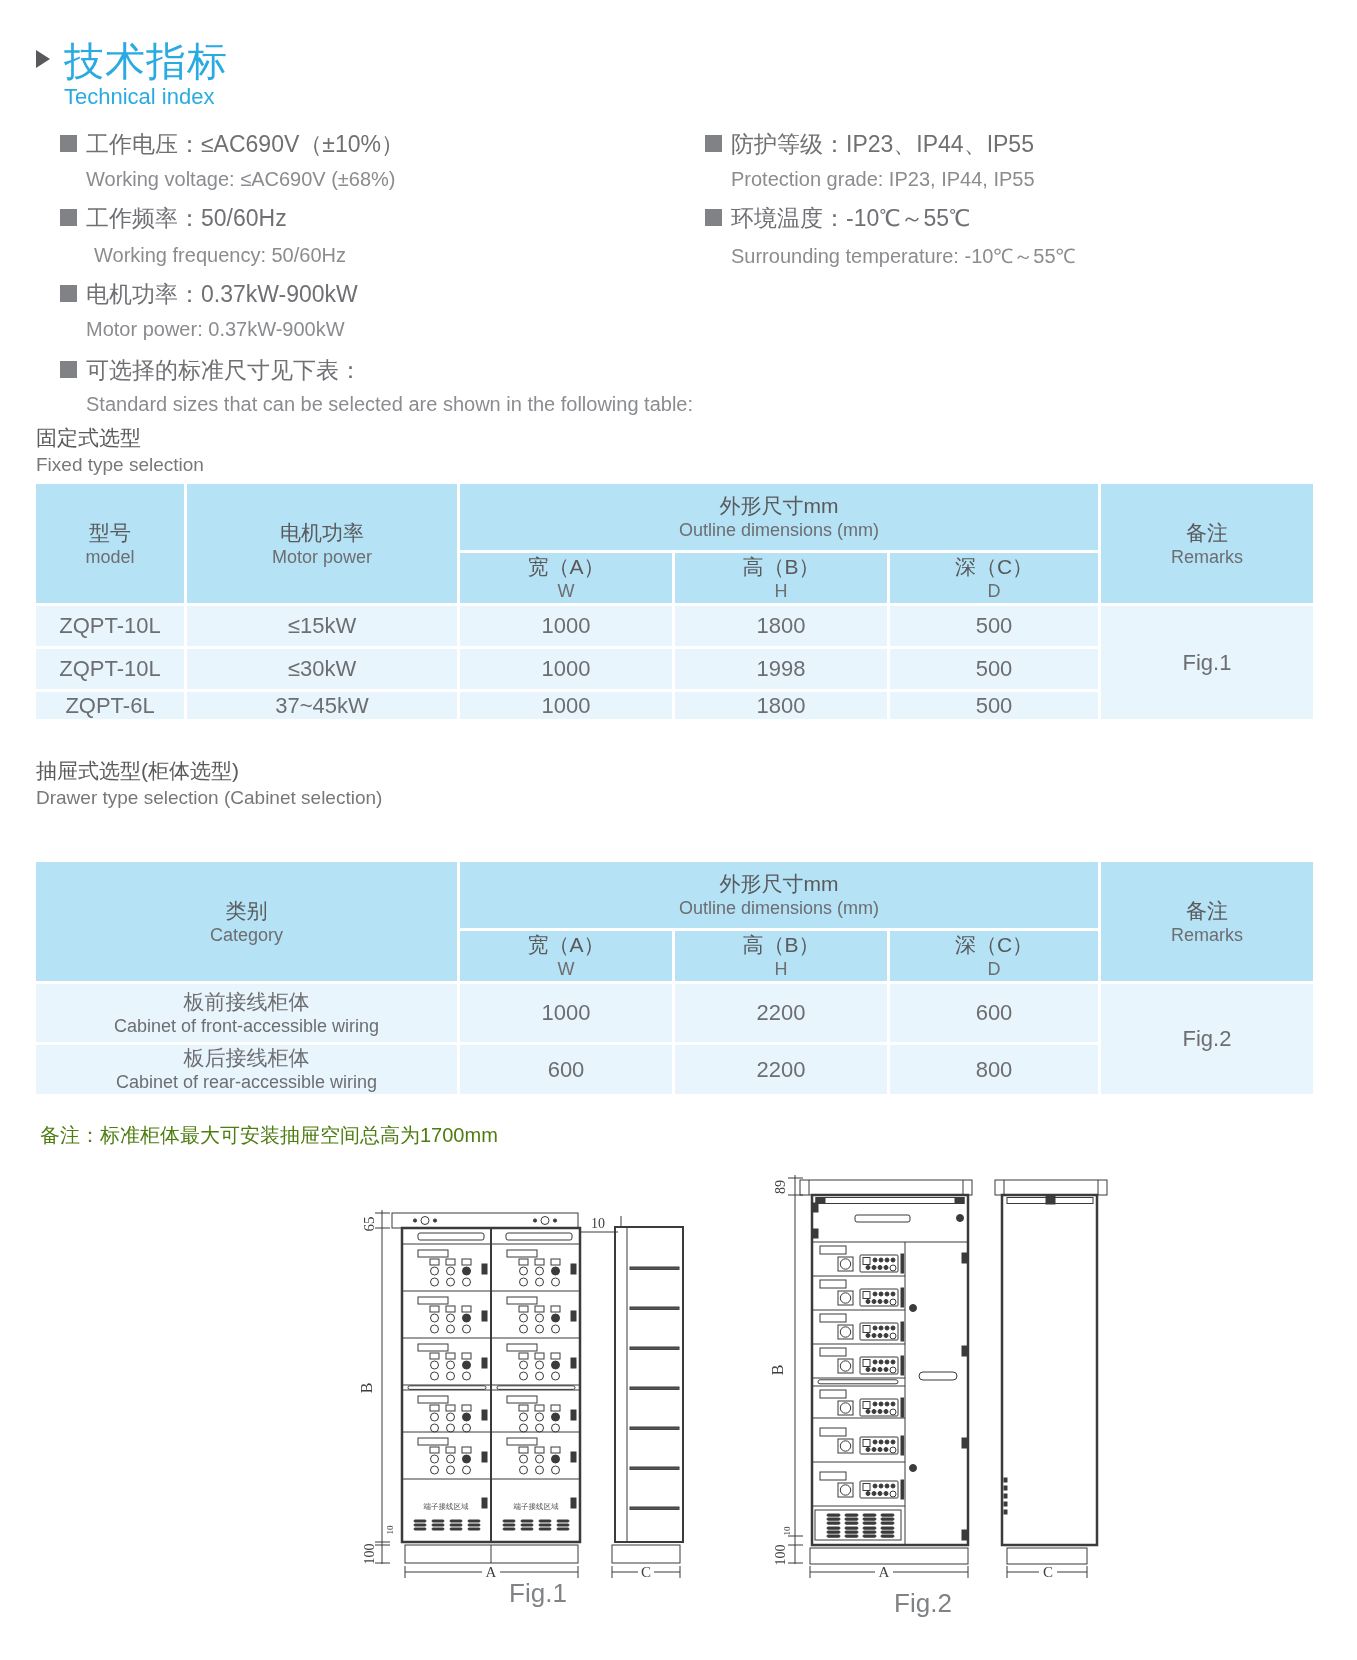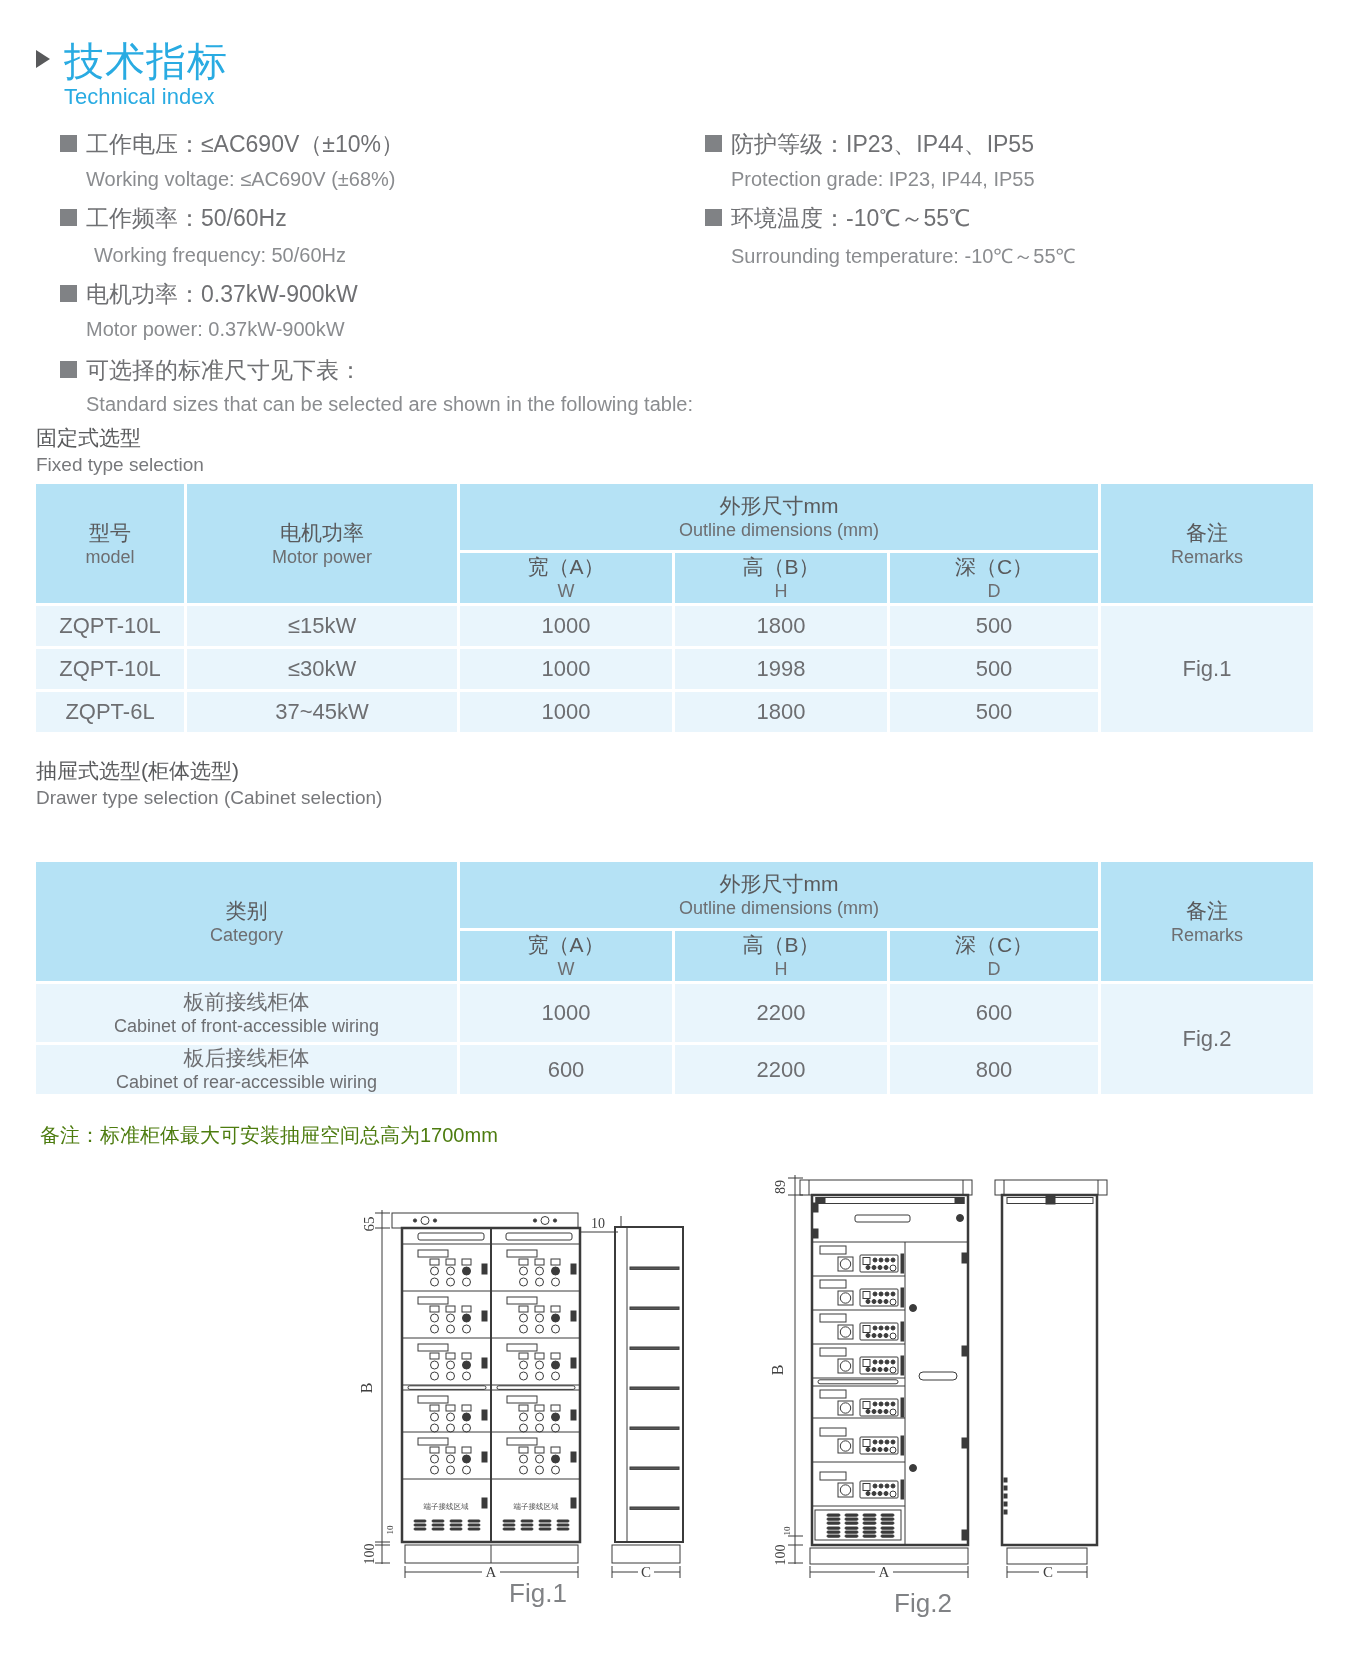--- a/index.html
+++ b/index.html
@@ -117,21 +117,21 @@
       <td>500</td>
       <td rowspan="3">Fig.1</td>
     </tr>
     <tr style="height:40px;">
       <td>ZQPT-10L</td>
       <td>≤30kW</td>
       <td>1000</td>
       <td>1998</td>
       <td>500</td>
     </tr>
-    <tr style="height:40px;">
+    <tr style="height:27px;">
       <td>ZQPT-6L</td>
       <td>37~45kW</td>
       <td>1000</td>
       <td>1800</td>
       <td>500</td>
     </tr>
     </tbody>
   </table>
 
   <div class="abs sec-zh" style="left:36px;top:757px;">抽屉式选型(柜体选型)</div>

